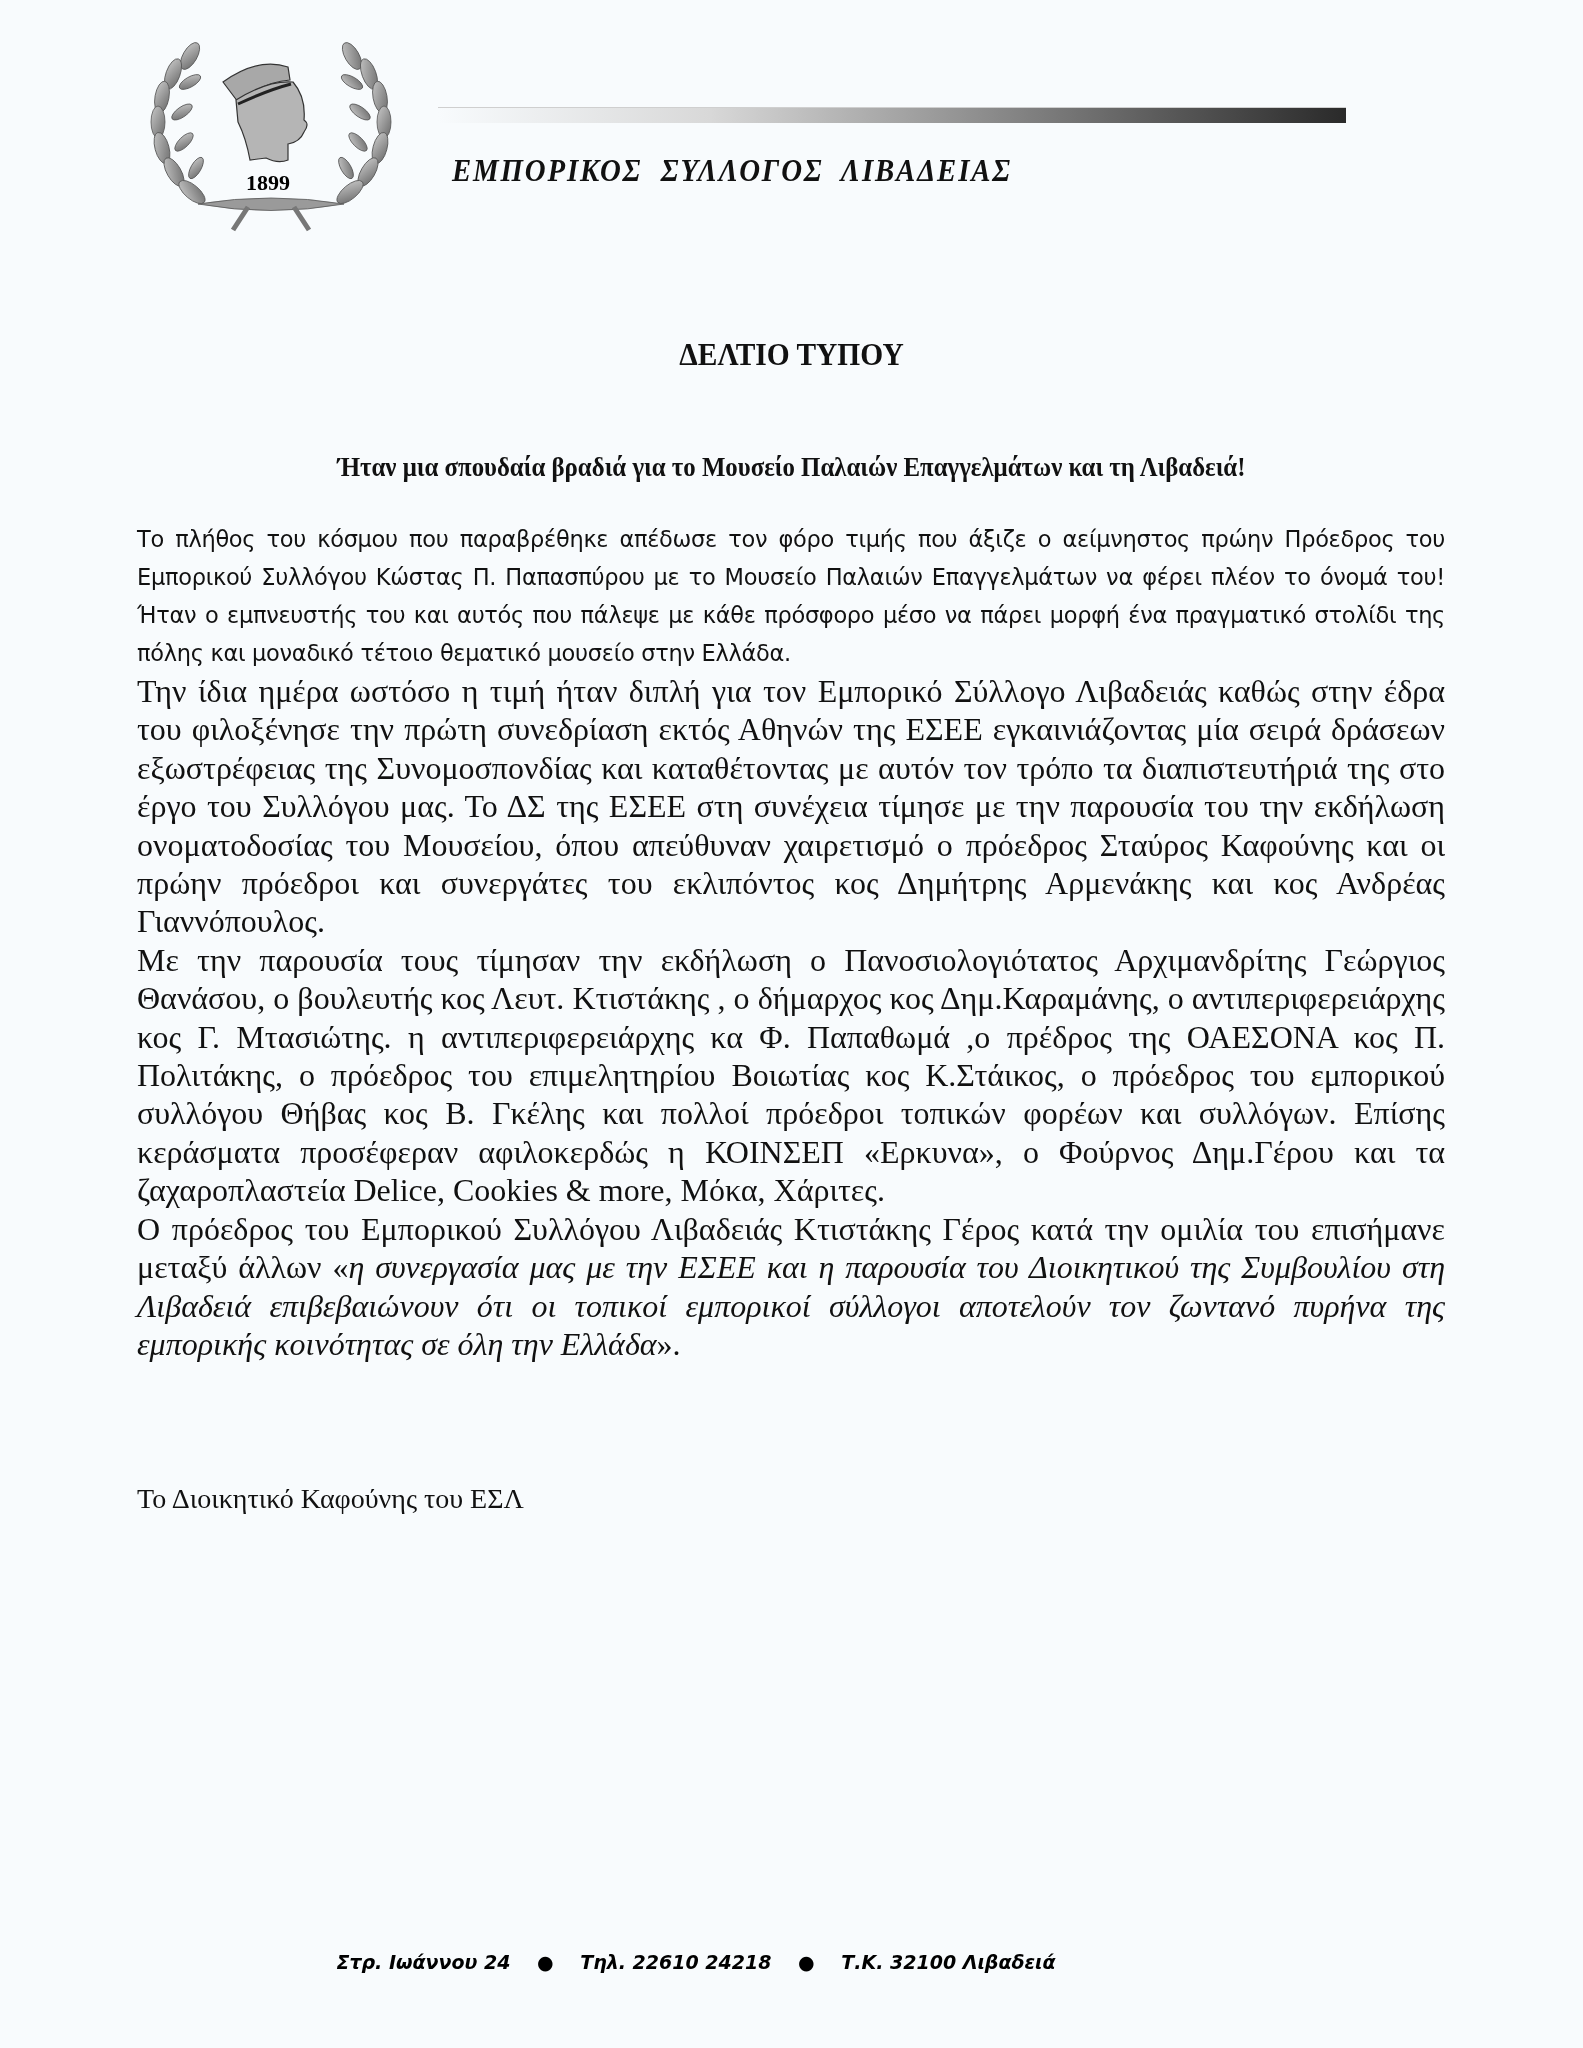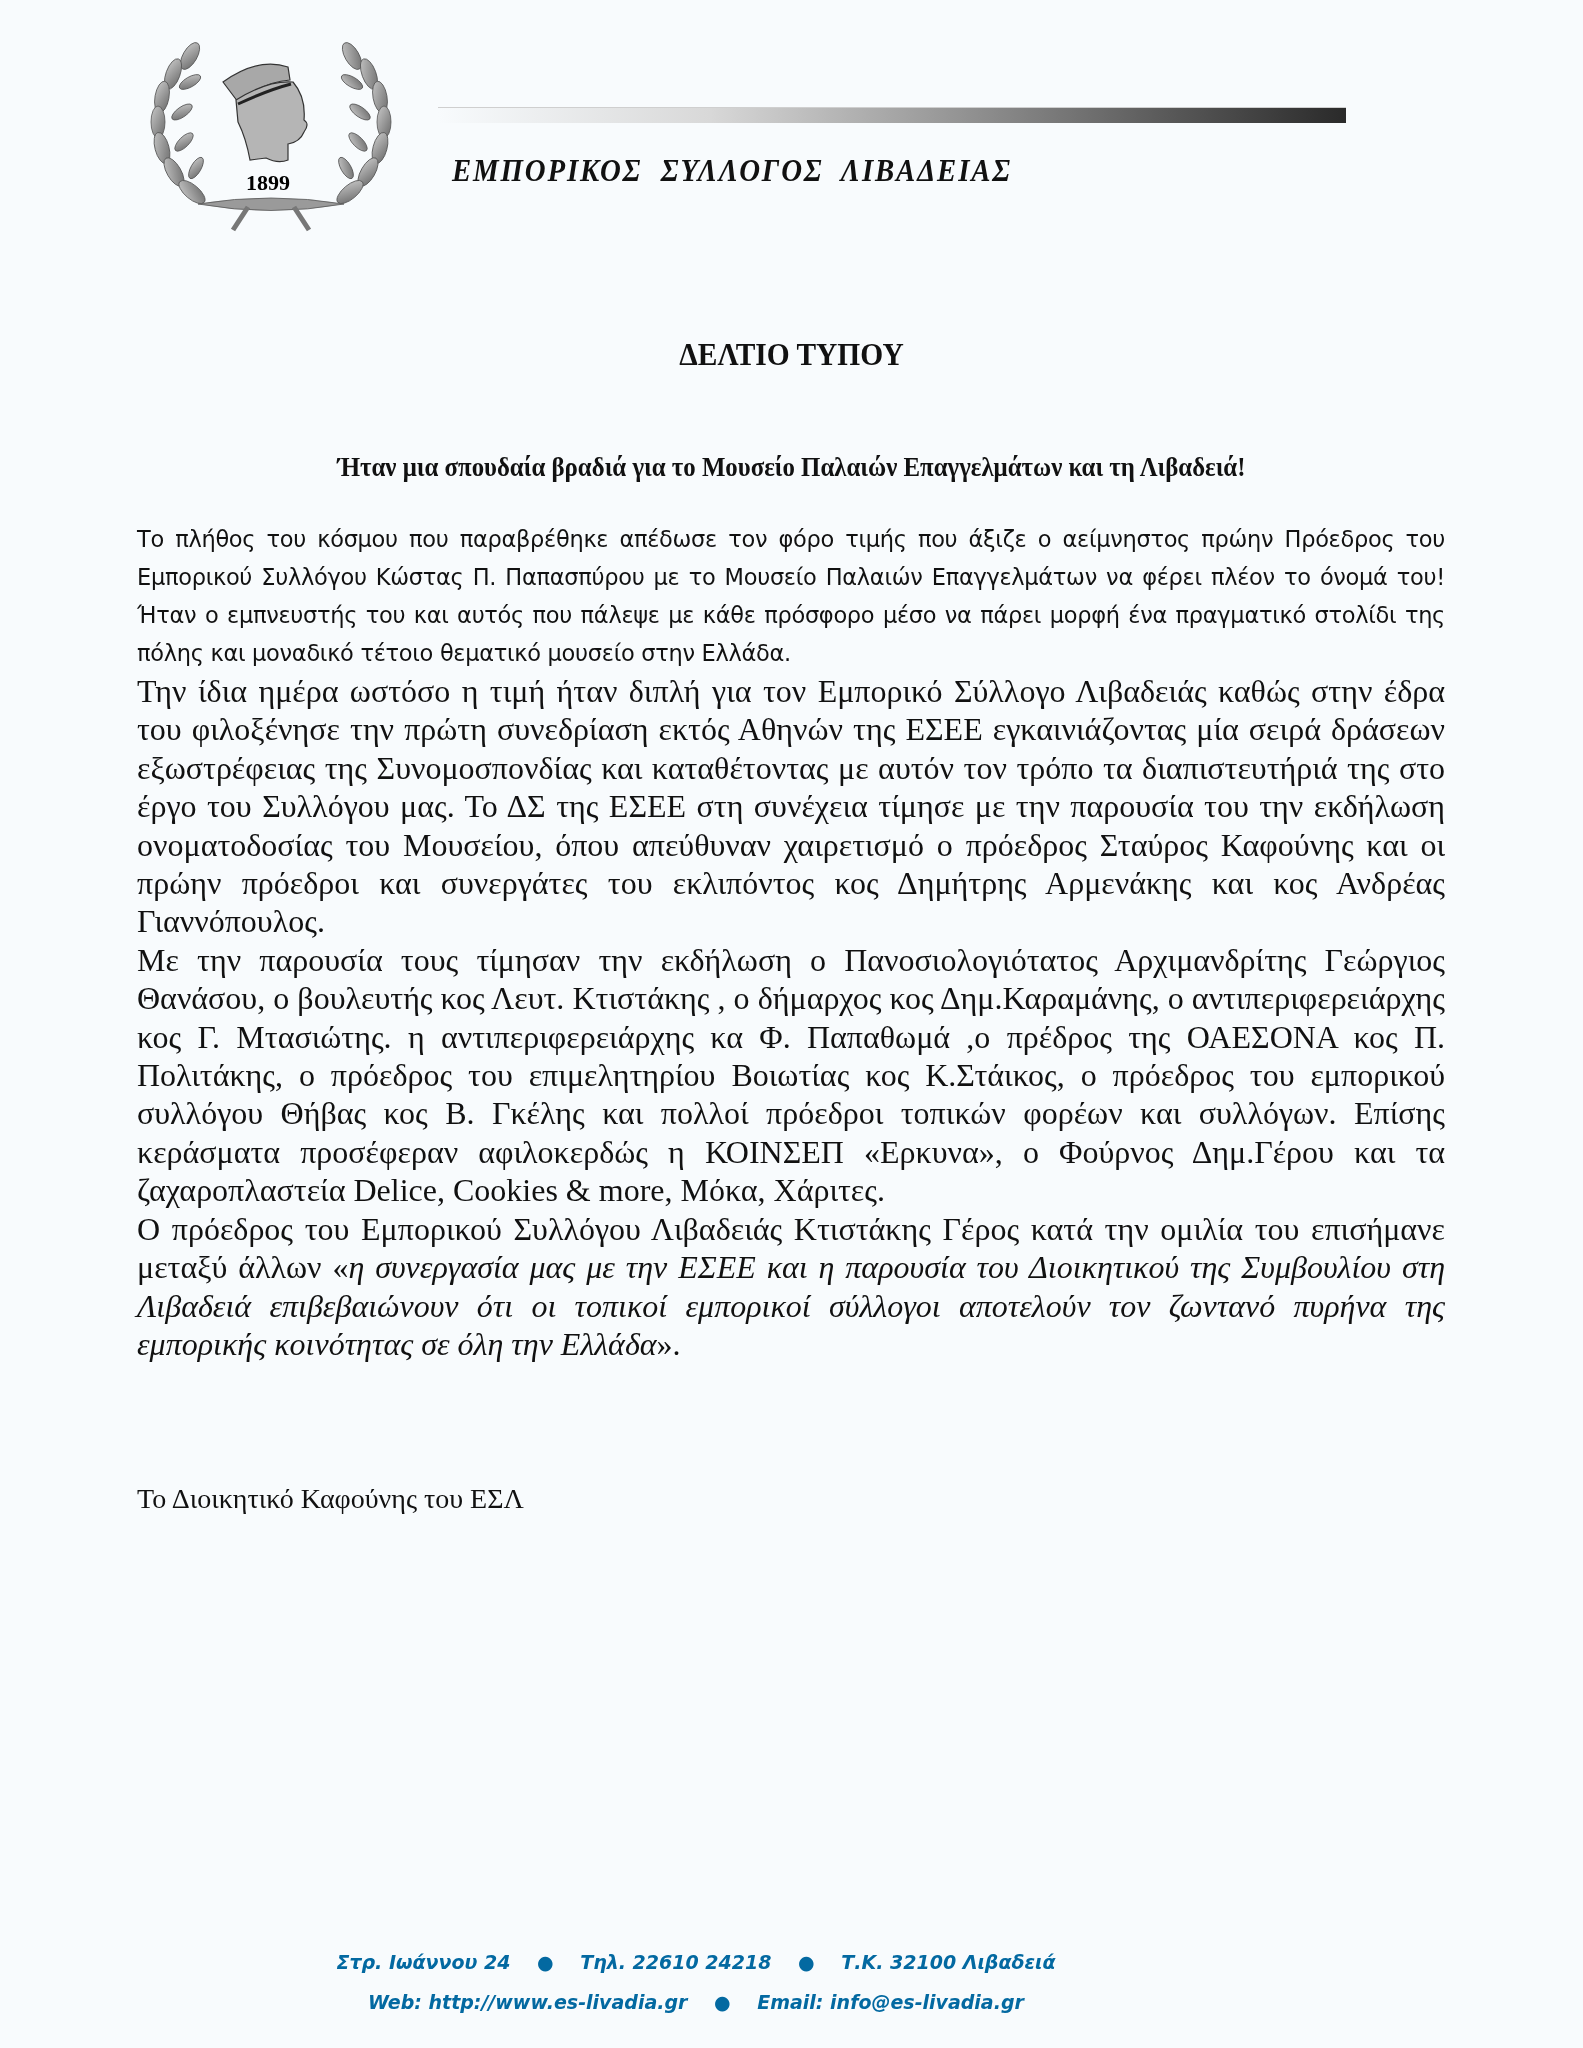--- a/index.html
+++ b/index.html
@@ -55,21 +55,21 @@
   }
   .quote { font-style: italic; }
   .signature {
     position: absolute; left: 137px; top: 1483px;
     font-family: "Liberation Serif", serif; font-size: 28px;
   }
   .footer {
     position: absolute; left: 0; width: 1392px; top: 1942px;
     text-align: center;
     font-family: "DejaVu Sans", sans-serif; font-style: italic; font-weight: bold;
-    font-size: 19px; line-height: 40px; color: #0369a1;
+    font-size: 19px; line-height: 40px; color: #000000;
   }
   .footer .sep { margin: 0 20px; font-style: normal; }
 </style>
 </head>
 <body>
 
 <div class="logo">
   <svg width="266" height="190" viewBox="0 0 266 190">
     <defs>
       <linearGradient id="leafg" x1="0" y1="0" x2="1" y2="1">
@@ -136,18 +136,13 @@
 <div class="signature">Το Διοικητικό Καφούνης του ΕΣΛ</div>
 
 <div class="footer">
   <div>
     <span>Στρ. Ιωάννου  24</span>
     <span class="sep">●</span>
     <span>Τηλ. 22610 24218</span>
     <span class="sep">●</span>
     <span>Τ.Κ. 32100  Λιβαδειά</span>
   </div>
-  <div>
-    <span>Web: http://www.es-livadia.gr</span>
-    <span class="sep">●</span>
-    <span>Email: info@es-livadia.gr</span>
-  </div>
 </div>
 
 </body></html>

